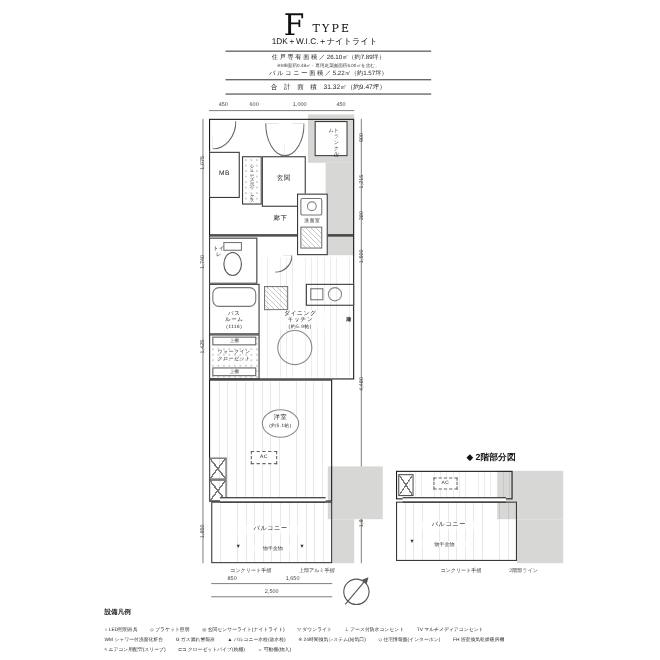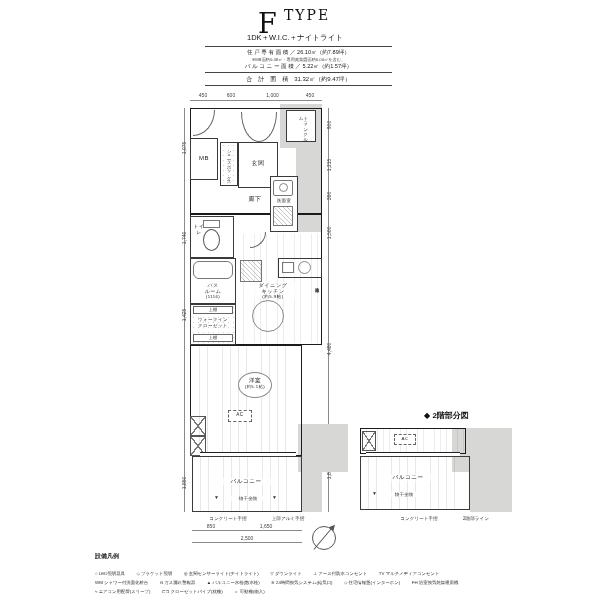--- a/index.html
+++ b/index.html
@@ -32,21 +32,21 @@
   .serif{font-family:"DejaVu Serif","Liberation Serif",serif;}
   .legend-item{display:inline-block;margin-right:7px;font-size:4.4px;color:#2b2b2b;white-space:nowrap;}
   .hr{background:#444;height:0.8px;}
 </style>
 </head>
 <body>
 
 <div id="canvas">
 
   <div class="abs serif" style="left:258px;top:8px;font-size:27px;color:#111;">F</div>
-  <div class="abs serif" style="left:284px;top:7px;font-size:14px;letter-spacing:2px;color:#111;">TYPE</div>
+  <div class="abs serif" style="left:284px;top:21px;font-size:10px;letter-spacing:2px;color:#111;">TYPE</div>
   <div class="abs" style="left:200px;top:33px;width:190px;text-align:center;font-size:7.5px;color:#111;">1DK＋W.I.C.＋ナイトライト</div>
 
   <div class="abs hr" style="left:205px;top:46px;width:187px;"></div>
   <div class="abs" style="left:205px;top:49px;width:187px;text-align:center;font-size:5.6px;color:#222;">住 戸 専 有 面 積 ／ 26.10㎡（約7.89坪）</div>
   <div class="abs" style="left:205px;top:57px;width:187px;text-align:center;font-size:4.2px;color:#444;">※MB面積0.48㎡・専用庭菜園面積6.00㎡を含む。</div>
   <div class="abs" style="left:205px;top:63px;width:187px;text-align:center;font-size:5.6px;color:#222;">バ ル コ ニ ー 面 積 ／ 5.22㎡（約1.57坪）</div>
   <div class="abs hr" style="left:205px;top:72px;width:187px;"></div>
   <div class="abs" style="left:205px;top:75px;width:187px;text-align:center;font-size:6px;color:#222;">合　計　面　積　31.32㎡（約9.47坪）</div>
   <div class="abs hr" style="left:205px;top:85px;width:187px;"></div>
 

